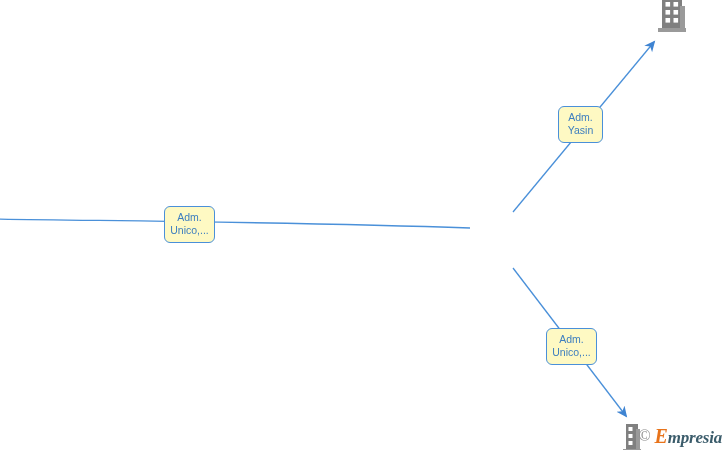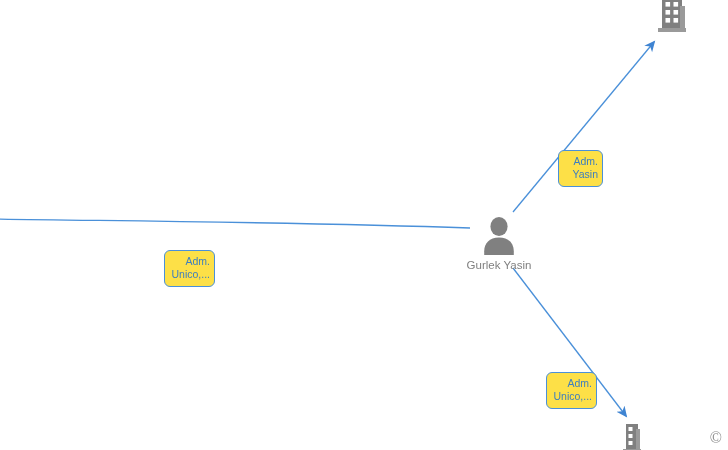--- a/index.html
+++ b/index.html
@@ -49,29 +49,28 @@
     white-space: nowrap;
     text-align: center;
   }
 
   
   .edge-label {
     position: absolute;
     box-sizing: border-box;
     border: 1.6px solid #4a90d9;
     border-radius: 6px;
-    background: #fde047;
+    background: #fef9c3;
     color: #3d7ebf;
     font-size: 10.5px;
     font-family: "Liberation Sans", sans-serif;
     line-height: 13px;
-    text-align: right;
+    text-align: center;
     padding: 4px 4px 5px 4px;
     white-space: nowrap;
-    margin-top: 44px;
   }
   .edge-label span { display: block; }
 
   
   #watermark {
     position: absolute;
     right: 6px;
     bottom: 4px;
     display: flex;
     align-items: center;
@@ -132,29 +131,20 @@
   <div class="edge-label" style="left:558px; top:106px; width:45px;">
     <span>Adm.</span>
     <span>Yasin</span>
   </div>
 
   <div class="edge-label" style="left:546px; top:328px; width:51px;">
     <span>Adm.</span>
     <span>Unico,...</span>
   </div>
 
-  <div class="node" style="left:499px; top:215px;">
-    <span class="node-icon">
-      <svg width="36" height="40" viewBox="0 0 36 40" xmlns="http://www.w3.org/2000/svg">
-        <ellipse cx="18" cy="11.5" rx="8.6" ry="9.6" fill="#808080"></ellipse>
-        <path d="M18 22.5 C 8.4 22.5 3.2 28.4 3.2 36.2 L 3.2 40 L 32.8 40 L 32.8 36.2 C 32.8 28.4 27.6 22.5 18 22.5 Z" fill="#808080"></path>
-      </svg>
-    </span>
-    <span class="node-label">Gurlek Yasin</span>
-  </div>
 
   <div style="position:absolute; left:654px; top:-6px;">
     <span class="node-icon">
       <svg width="36" height="44" viewBox="0 0 36 44" xmlns="http://www.w3.org/2000/svg">
         <rect x="8" y="4" width="20" height="32" fill="#808080"></rect>
         <rect x="26" y="12" width="5" height="24" fill="#9a9a9a"></rect>
         <rect x="4" y="34" width="28" height="4" fill="#9a9a9a"></rect>
         <rect x="11.5" y="8" width="4.6" height="4.6" fill="#ffffff"></rect>
         <rect x="19.5" y="8" width="4.6" height="4.6" fill="#ffffff"></rect>
         <rect x="11.5" y="16" width="4.6" height="4.6" fill="#ffffff"></rect>
@@ -173,15 +163,16 @@
         <rect x="1" y="25" width="18" height="3" fill="#9a9a9a"></rect>
         <rect x="6.5" y="3" width="4" height="4" fill="#ffffff"></rect>
         <rect x="6.5" y="10" width="4" height="4" fill="#ffffff"></rect>
         <rect x="6.5" y="17" width="4" height="4" fill="#ffffff"></rect>
       </svg>
     </span>
   </div>
 
   <div id="watermark">
     <span class="copy-mark">©</span>
+    <span class="brand"><span class="brand-e">E</span><span class="brand-rest">mpresia</span></span>
   </div>
 
 </div>
 
 </body></html>

